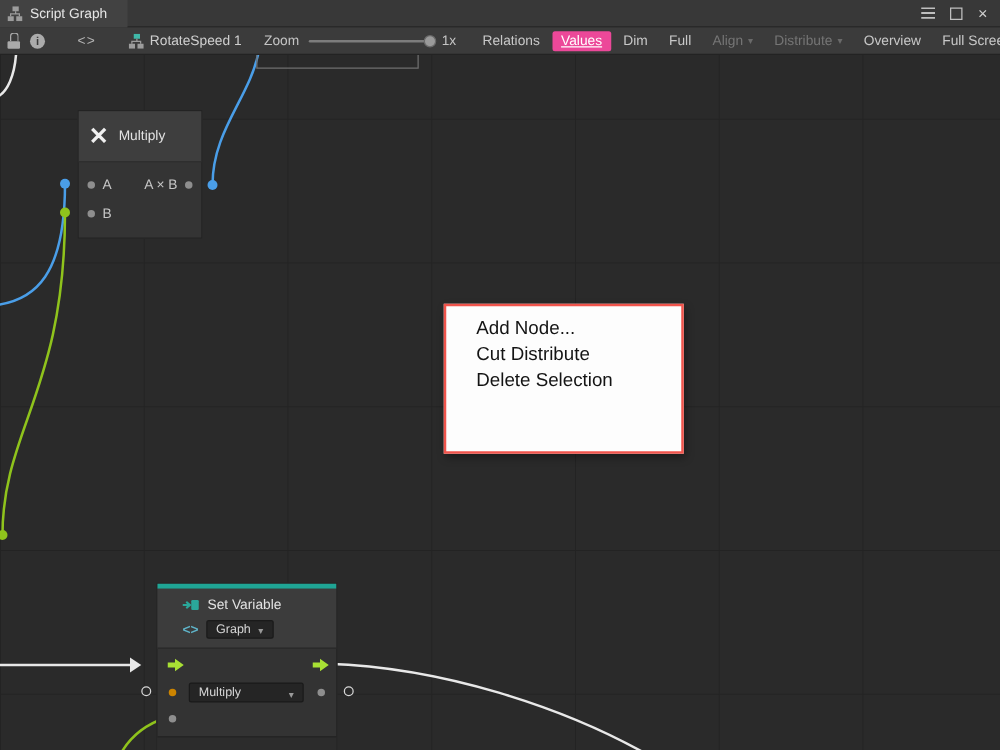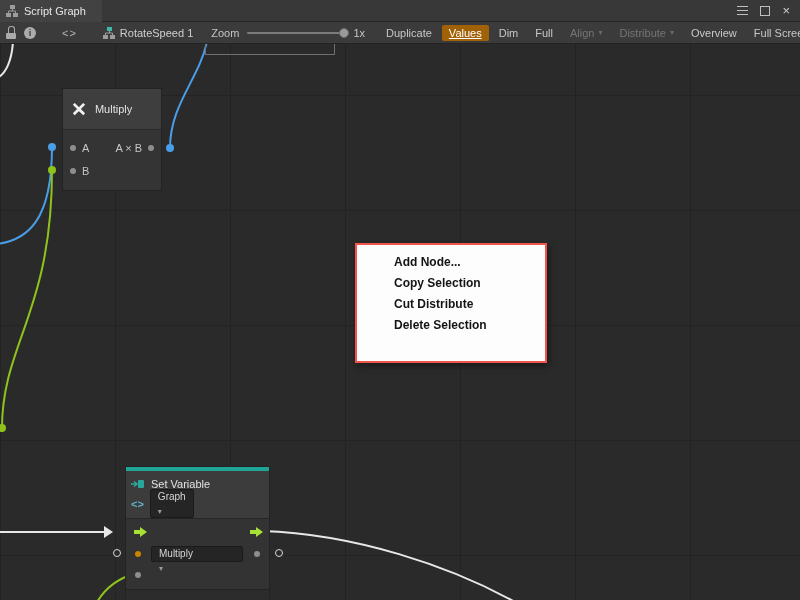--- a/index.html
+++ b/index.html
@@ -27,21 +27,21 @@
   .codeicon{margin-left:26px;color:#b5b5b5;letter-spacing:1px;font-size:11px;}
   .codeicon::before{content:"<>";}
   .graph-asset{display:flex;align-items:center;gap:5px;margin-left:26px;color:#cfcfcf;}
   .tb-zoom-label{margin-left:18px;color:#c4c4c4;}
   .slider{position:relative;width:100px;height:12px;margin-left:8px;}
   .slider-track{position:absolute;top:5px;left:0;width:100%;height:2px;background:#7d7d7d;border-radius:1px;}
   .slider-handle{position:absolute;top:1px;right:-2px;width:10px;height:10px;border-radius:50%;background:#9a9a9a;border:1px solid #6a6a6a;box-sizing:border-box;}
   .tb-zoom-value{margin-left:6px;color:#c4c4c4;}
   .tb-buttons{display:flex;align-items:center;gap:3px;margin-left:14px;}
   .tb-btn{padding:2px 7px;border-radius:2px;color:#c8c8c8;display:inline-flex;align-items:center;gap:4px;}
-  .tb-btn.active{background:#a16207;color:#fff;text-decoration:underline;}
+  .tb-btn.active{background:#ec4899;color:#fff;text-decoration:underline;}
   .tb-btn.disabled{color:#757575;}
   .caret{font-size:8px;line-height:8px;color:#9a9a9a;}
   .tb-btn.disabled .caret{color:#6a6a6a;}
   
   .canvas{
     position:absolute;top:44px;left:0;width:800px;height:556px;overflow:hidden;
     background-color:#2a2a2a;
     background-image:linear-gradient(#232323 1px,transparent 1px),linear-gradient(90deg,#232323 1px,transparent 1px);
     background-size:115px 115px;background-position:0 51px;
   }
@@ -57,34 +57,34 @@
   .node-multiply{position:absolute;left:62px;top:44px;width:100px;background:#343434;border:1px solid #232323;box-sizing:border-box;}
   .nm-header{height:40px;display:flex;align-items:center;gap:8px;padding:0 8px;background:#3e3e3e;border-bottom:1px solid #2a2a2a;color:#e2e2e2;}
   .x-icon{font-size:19px;font-weight:bold;color:#f0f0f0;line-height:19px;}
   .nm-body{padding:6px 0 8px;}
   .nm-row{height:23px;display:flex;align-items:center;gap:6px;padding:0 7px;color:#c6c6c6;}
   .port-dot{width:6px;height:6px;border-radius:50%;background:#8e8e8e;flex-shrink:0;}
   .spacer{flex:1;}
   
   .node-setvar{position:absolute;left:125px;top:422px;width:145px;height:145px;background:#333333;border:1px solid #232323;box-sizing:border-box;}
   .sv-accent{height:4px;background:#1fa595;}
-  .sv-header{padding:4px 5px 6px;background:#3c3c3c;border-bottom:1px solid #262626;}
+  .sv-header{padding:4px 20px 6px;background:#3c3c3c;border-bottom:1px solid #262626;}
   .sv-title-row{display:flex;align-items:center;gap:6px;height:18px;color:#e2e2e2;}
   .sv-kind-row{display:flex;align-items:center;gap:6px;height:17px;margin-top:2px;}
   .angle-icon{color:#5fb4c9;font-size:11px;font-weight:bold;letter-spacing:0px;}
   .angle-icon::before{content:"<>";}
-  .chip{background:#252525;border:1px solid #1a1a1a;border-radius:2px;padding:1px 7px;color:#d6d6d6;font-size:10px;display:inline-flex;align-items:flex-start;gap:6px;flex-direction:column;}
+  .chip{background:#252525;border:1px solid #1a1a1a;border-radius:2px;padding:1px 7px;color:#d6d6d6;font-size:10px;display:inline-flex;align-items:flex-end;gap:6px;}
   .sv-footer{position:absolute;left:0;right:0;top:122px;bottom:0;background:#2c2c2c;border-top:1px solid #222;}
   .flow-arrow{position:absolute;width:14px;height:12px;}
   .orange-dot{position:absolute;width:6px;height:6px;border-radius:50%;background:#cc8400;}
   .gray-dot{position:absolute;width:6px;height:6px;border-radius:50%;background:#8e8e8e;}
   .changepos-chip{position:absolute;left:25px;top:79px;width:92px;height:16px;box-sizing:border-box;justify-content:space-between;}
   
   .ctx-menu{position:absolute;left:355px;top:199px;width:192px;height:120px;background:#fdfdfd;border:2px solid #f0544c;box-sizing:border-box;box-shadow:2px 3px 7px rgba(0,0,0,.4);padding-top:7px;}
-  .ctx-item{height:21px;line-height:21px;padding-left:37px;color:#141414;font-size:12px;font-weight:bold;}
+  .ctx-item{height:21px;line-height:21px;padding-left:24px;color:#141414;font-size:15px;}
 </style>
 </head>
 <body>
 
 <div class="window">
 
   <div class="titlebar">
     <div class="tab">
       <svg width="12" height="12" viewBox="0 0 12 12">
         <rect x="4" y="0" width="5" height="4" fill="#9c9c9c"></rect>
@@ -115,21 +115,21 @@
       <span>RotateSpeed 1</span>
     </span>
     <span class="tb-zoom-label">Zoom</span>
     <span class="slider">
       <span class="slider-track"></span>
       <span class="slider-handle"></span>
     </span>
     <span class="tb-zoom-value">1x</span>
     <span class="tb-buttons">
       <span class="tb-btn">
-          <span>Duplicate</span>
+          <span>Relations</span>
         </span>
       <span class="tb-btn active">
           <span>Values</span>
         </span>
       <span class="tb-btn">
           <span>Dim</span>
         </span>
       <span class="tb-btn">
           <span>Full</span>
         </span>
@@ -184,21 +184,20 @@
       </div>
     </div>
 
     <span class="dot blue" style="left:48px;top:99px;"></span>
     <span class="dot green" style="left:48px;top:122px;"></span>
     <span class="dot blue" style="left:166px;top:100px;"></span>
     <span class="dot green" style="left:-2px;top:380px;"></span>
 
     <div class="ctx-menu">
       <div class="ctx-item">Add Node...</div>
-      <div class="ctx-item">Copy Selection</div>
       <div class="ctx-item">Cut Distribute</div>
       <div class="ctx-item">Delete Selection</div>
     </div>
 
     <div class="node-setvar">
       <div class="sv-accent"></div>
       <div class="sv-header">
         <div class="sv-title-row">
           <svg width="14" height="14" viewBox="0 0 14 14">
             <rect x="7" y="3" width="6" height="8" rx="1" fill="#2aa79a"></rect>

